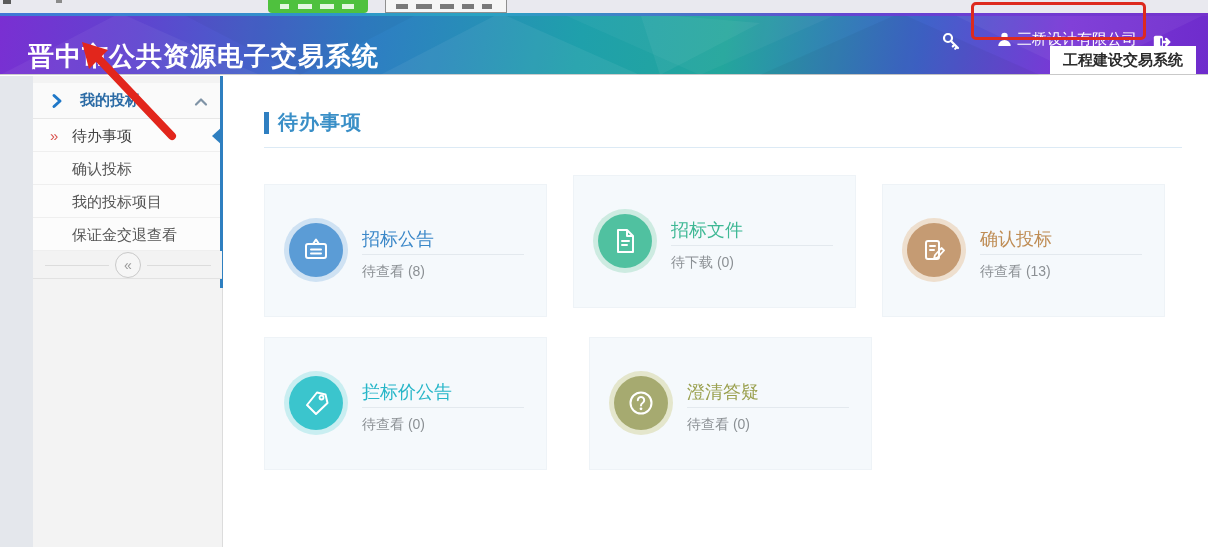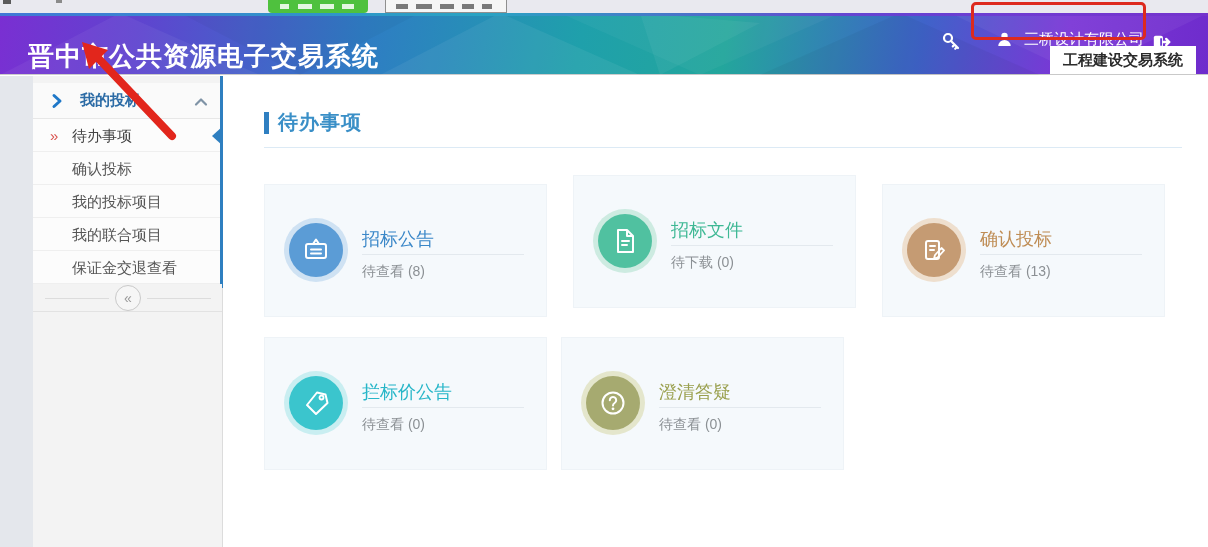--- a/index.html
+++ b/index.html
@@ -18,21 +18,21 @@
 
   
   .header { position:absolute; left:0; top:13px; width:1208px; height:62px;
     background:linear-gradient(100deg,#7a2fd2 0%,#5e45cf 12%,#2f7cc4 30%,#1fa0ab 48%,#23a69c 60%,#3f63c9 76%,#7b36d6 88%,#6e2ccc 100%);
     border-bottom:1px solid #c9c9c9; }
   .header .accent { position:absolute; left:0; top:0; width:100%; height:3px;
     background:linear-gradient(90deg,#3b7fd6 0%,#2aa6c4 40%,#6a3fd4 70%,#7433cc 100%); opacity:.9; }
   .facets { position:absolute; left:0; top:0; width:1208px; height:62px; pointer-events:none; }
   .app-title { position:absolute; left:28px; top:26px; color:#fff; font-size:26px; font-weight:bold; letter-spacing:1px; }
   .hdr-ico { position:absolute; top:18px; width:20px; height:20px; }
-  .user-box { position:absolute; left:996px; top:17px; color:#fff; font-size:15px; display:flex; align-items:center; gap:11px; }
+  .user-box { position:absolute; left:996px; top:17px; color:#fff; font-size:15px; display:flex; align-items:center; gap:4px; }
   .tabs { position:absolute; right:12px; bottom:0; display:flex; height:28px;align-items:flex-end; }
   .tab { height:28px; line-height:28px; padding:0 13px; font-size:15px; font-weight:bold; text-align:center; cursor:pointer; }
   .tab.active { background:#fff; color:#2b2b2b; }
   .tab.inactive { background:rgba(255,255,255,.07); color:#fff; }
 
   
   .gutter { position:absolute; left:0; top:76px; width:33px; height:471px; background:#e4e7ec; }
   .sidebar { position:absolute; left:33px; top:76px; width:190px; height:471px; background:#f3f3f3; border-right:1px solid #dcdcdc; }
   .side-head { position:relative; margin-top:7px; height:36px; background:#fafafa; border-bottom:1px solid #e7e7e7;
     display:flex; align-items:center; }
@@ -156,23 +156,20 @@
         <span>待办事项</span>
         <span class="notch"></span>
       </div>
       <div class="m-item">
         <span>确认投标</span>
       </div>
       <div class="m-item">
         <span>我的投标项目</span>
       </div>
       <div class="m-item">
-        <span>我的联合项目</span>
-      </div>
-      <div class="m-item">
         <span>保证金交退查看</span>
       </div>
       <div class="blue-edge" style="top:-43px"></div>
     </div>
     <div class="collapse-row">
       <span class="ln" style="left:12px;width:64px"></span>
       <span class="ln" style="left:114px;width:64px"></span>
       <div class="collapse-btn">«</div>
     </div>
   </div>
@@ -234,21 +231,21 @@
             <path d="M16 4.5 l8.5 2 2 8.5 -11.5 11 -9 -9 z" fill="none" stroke="#fff" stroke-width="2" stroke-linejoin="round"></path>
             <circle cx="20.5" cy="9.5" r="2" fill="none" stroke="#fff" stroke-width="1.8"></circle>
           </svg>
         </div>
       </div>
       <div class="card-title">拦标价公告</div>
       <div class="card-div"></div>
       <div class="card-status">待查看 (0)</div>
     </div>
 
-    <div class="card c4" style="left:337px;top:261px">
+    <div class="card c4" style="left:365px;top:261px">
       <div class="halo">
         <div class="circle">
           <svg width="30" height="30" viewBox="0 0 30 30">
             <circle cx="15" cy="15" r="10.5" fill="none" stroke="#fff" stroke-width="2"></circle>
             <path d="M11.8 12.2 a3.2 3.2 0 1 1 4.8 2.8 c-1 .6 -1.6 1.3 -1.6 2.6" fill="none" stroke="#fff" stroke-width="2" stroke-linecap="round"></path>
             <circle cx="15" cy="20.8" r="1.4" fill="#fff"></circle>
           </svg>
         </div>
       </div>
       <div class="card-title">澄清答疑</div>

